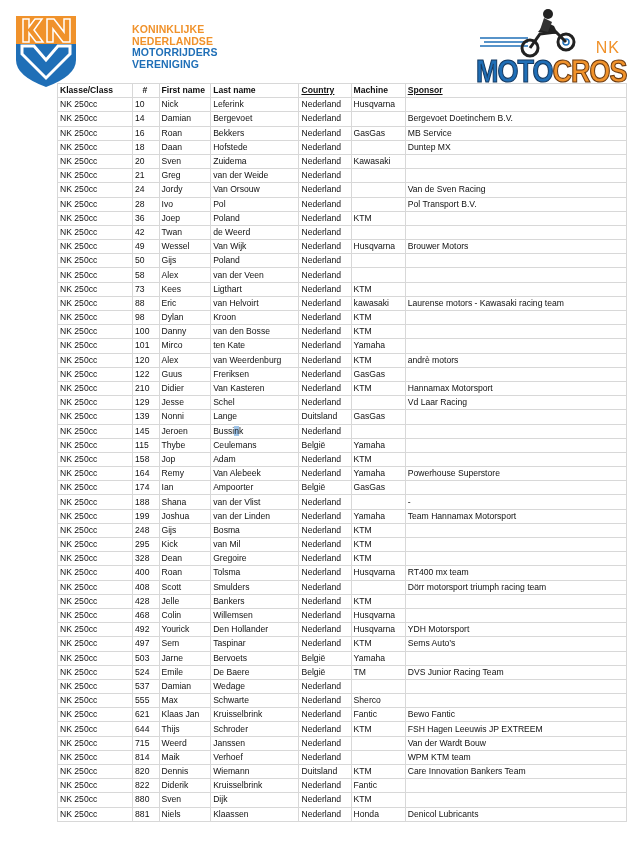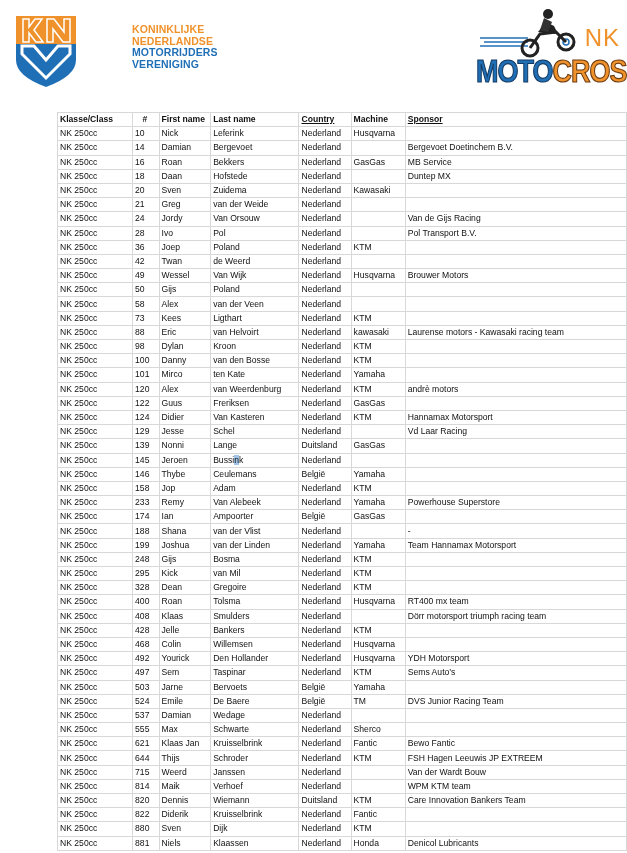--- a/index.html
+++ b/index.html
@@ -2,28 +2,28 @@
 <html><head>
   <meta charset="utf-8">
   <style>
     html, body { margin: 0; padding: 0; background: #ffffff; }
     body { width: 627px; height: 853px; position: relative; overflow: hidden; font-family: "Liberation Sans", sans-serif; }
     .knmv-logo { position: absolute; left: 14px; top: 14px; width: 300px; height: 76px; }
     .knmv-shield { position: absolute; left: 0; top: 0; width: 64px; height: 74px; }
     .knmv-text { position: absolute; left: 82px; top: 10px; font-size: 10.5px; font-weight: bold; line-height: 11.5px; letter-spacing: 0.1px; margin-left: 36px; }
     .knmv-text div { white-space: nowrap; }
     .mx-logo { position: absolute; left: 470px; top: 8px; width: 156px; height: 80px; }
-    .mx-nk { position: absolute; right: 6px; top: 16px; font-size: 24px; color: #f0922b; font-family: "Liberation Sans", sans-serif; letter-spacing: 1px; }
+    .mx-nk { position: absolute; right: 6px; top: 31px; font-size: 16px; color: #f0922b; font-family: "Liberation Sans", sans-serif; letter-spacing: 1px; }
     .mx-word { position: absolute; left: 6px; top: 46px; font-size: 27px; font-weight: bold; font-family: "Liberation Sans", sans-serif; letter-spacing: -1px; transform: scaleY(1.15); transform-origin: top left; white-space: nowrap; }
     .mx-word .moto { color: #1f6fb7; -webkit-text-stroke: 1px #143a63; }
     .mx-word .cross { color: #f0922b; -webkit-text-stroke: 1px #6b3a10; }
     .mx-rider { position: absolute; left: 48px; top: 0; width: 60px; height: 50px; }
     .mx-lines { position: absolute; left: 10px; top: 28px; width: 50px; height: 12px; }
 
-    table.entries { position: absolute; left: 57px; top: 112px; border-collapse: collapse; font-family: "Liberation Sans", sans-serif; font-size: 8.6px; color: #111; }
+    table.entries { position: absolute; left: 57px; top: 83px; border-collapse: collapse; font-family: "Liberation Sans", sans-serif; font-size: 8.6px; color: #111; }
     table.entries th, table.entries td { border: 1px solid #d8d8d8; height: 13.2px; padding: 0 2px; white-space: nowrap; line-height: 13px; }
     table.entries th { font-weight: bold; text-align: left; }
     table.entries .num { padding-right: 4px; }
     table.entries th.num { text-align: center; }
     .c-class { width: 72px; }
     .c-num { width: 20px; }
     .c-first { width: 47px; margin-left: 28px; }
     .c-last { width: 85px; }
     .c-country { width: 48px; text-decoration: underline; }
     .c-machine { width: 50px; }
@@ -142,21 +142,21 @@
         <td></td>
         <td></td>
       </tr>
       <tr>
         <td>NK 250cc</td>
         <td class="num">24</td>
         <td>Jordy</td>
         <td>Van Orsouw</td>
         <td>Nederland</td>
         <td></td>
-        <td>Van de Gijs Racing</td>
+        <td>Van de Sven Racing</td>
       </tr>
       <tr>
         <td>NK 250cc</td>
         <td class="num">28</td>
         <td>Ivo</td>
         <td>Pol</td>
         <td>Nederland</td>
         <td></td>
         <td>Pol Transport B.V.</td>
       </tr>
@@ -263,21 +263,21 @@
         <td>NK 250cc</td>
         <td class="num">122</td>
         <td>Guus</td>
         <td>Freriksen</td>
         <td>Nederland</td>
         <td>GasGas</td>
         <td></td>
       </tr>
       <tr>
         <td>NK 250cc</td>
-        <td class="num">124</td>
+        <td class="num">210</td>
         <td>Didier</td>
         <td>Van Kasteren</td>
         <td>Nederland</td>
         <td>KTM</td>
         <td>Hannamax Motorsport</td>
       </tr>
       <tr>
         <td>NK 250cc</td>
         <td class="num">129</td>
         <td>Jesse</td>
@@ -299,39 +299,39 @@
         <td>NK 250cc</td>
         <td class="num">145</td>
         <td>Jeroen</td>
         <td>Bussi<span class="highlight">n</span>k</td>
         <td>Nederland</td>
         <td></td>
         <td></td>
       </tr>
       <tr>
         <td>NK 250cc</td>
-        <td class="num">146</td>
+        <td class="num">115</td>
         <td>Thybe</td>
         <td>Ceulemans</td>
         <td>België</td>
         <td>Yamaha</td>
         <td></td>
       </tr>
       <tr>
         <td>NK 250cc</td>
         <td class="num">158</td>
         <td>Jop</td>
         <td>Adam</td>
         <td>Nederland</td>
         <td>KTM</td>
         <td></td>
       </tr>
       <tr>
         <td>NK 250cc</td>
-        <td class="num">233</td>
+        <td class="num">164</td>
         <td>Remy</td>
         <td>Van Alebeek</td>
         <td>Nederland</td>
         <td>Yamaha</td>
         <td>Powerhouse Superstore</td>
       </tr>
       <tr>
         <td>NK 250cc</td>
         <td class="num">174</td>
         <td>Ian</td>
@@ -390,21 +390,21 @@
         <td class="num">400</td>
         <td>Roan</td>
         <td>Tolsma</td>
         <td>Nederland</td>
         <td>Husqvarna</td>
         <td>RT400 mx team</td>
       </tr>
       <tr>
         <td>NK 250cc</td>
         <td class="num">408</td>
-        <td>Klaas</td>
+        <td>Scott</td>
         <td>Smulders</td>
         <td>Nederland</td>
         <td></td>
         <td>Dörr motorsport triumph racing team</td>
       </tr>
       <tr>
         <td>NK 250cc</td>
         <td class="num">428</td>
         <td>Jelle</td>
         <td>Bankers</td>

